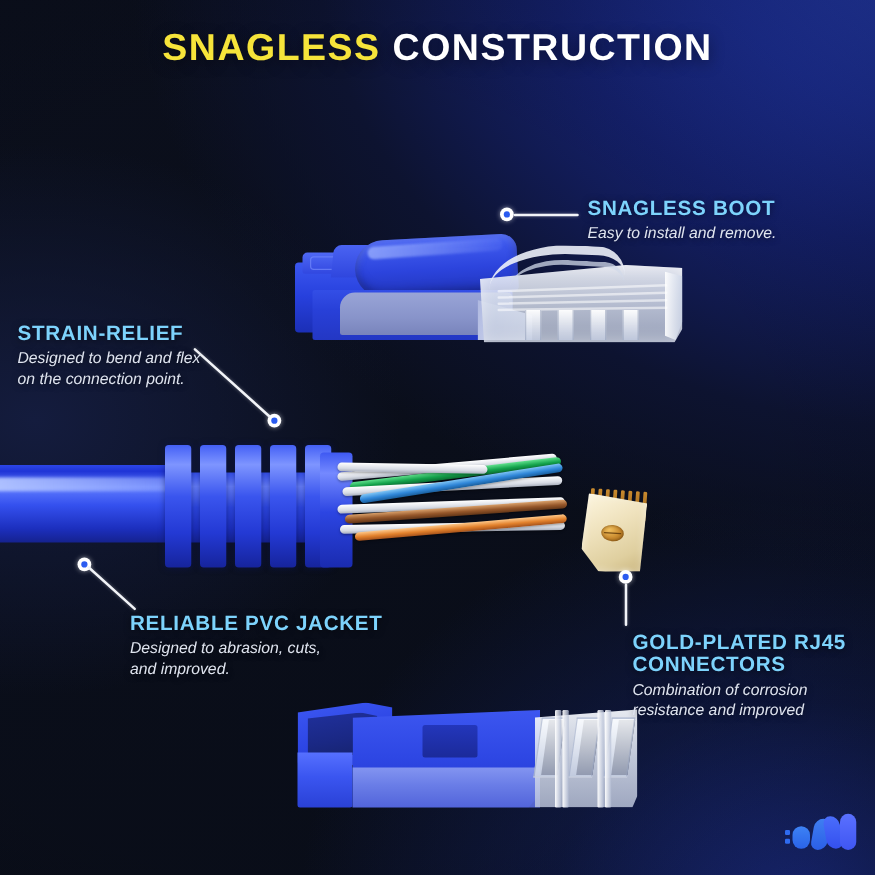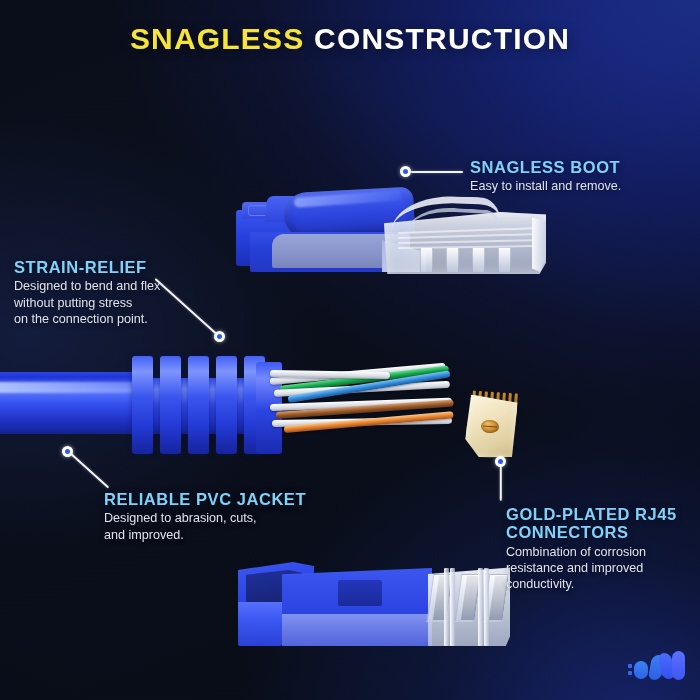--- a/index.html
+++ b/index.html
@@ -40,20 +40,21 @@
   
   .callout{position:absolute;}
   .co-title{
     color:#7dd3fc;font-weight:bold;font-size:16.5px;
     letter-spacing:.55px;line-height:1.12;
     text-shadow:0 1px 6px rgba(0,0,0,.5);
   }
   .co-desc{
     color:#dfe4ef;font-size:12.6px;line-height:1.28;margin-top:2px;
     text-shadow:0 1px 5px rgba(0,0,0,.5);
+    font-style:italic;
   }
   .co-desc span{display:block;white-space:nowrap;}
 
   .marker{
     position:absolute;width:11px;height:11px;border-radius:50%;
     background:#ffffff;
     box-shadow:0 0 4px rgba(255,255,255,.55);
   }
   .marker::after{
     content:"";position:absolute;left:3px;top:3px;
@@ -394,21 +395,20 @@
       <span>Easy to install and remove.</span>
     </div>
   </div>
 
   <div class="marker" style="left:214px;top:331px;"></div>
   <div class="leader" style="left:216px;top:333px;width:82px;transform:rotate(-138deg);"></div>
   <div class="callout" style="left:14px;top:258px;">
     <div class="co-title">STRAIN-RELIEF</div>
     <div class="co-desc">
       <span>Designed to bend and flex</span>
-      <span>without putting stress</span>
       <span>on the connection point.</span>
     </div>
   </div>
 
   <div class="marker" style="left:62px;top:446px;"></div>
   <div class="leader" style="left:70px;top:452px;width:52px;transform:rotate(42deg);"></div>
   <div class="callout" style="left:104px;top:490px;">
     <div class="co-title">RELIABLE PVC JACKET</div>
     <div class="co-desc">
       <span>Designed to abrasion, cuts,</span>
@@ -417,21 +417,20 @@
   </div>
 
   <div class="marker" style="left:495px;top:456px;"></div>
   <div class="leader" style="left:501px;top:466px;width:34px;transform:rotate(90deg);"></div>
   <div class="callout" style="left:506px;top:505px;">
     <div class="co-title">GOLD-PLATED RJ45</div>
     <div class="co-title">CONNECTORS</div>
     <div class="co-desc">
       <span>Combination of corrosion</span>
       <span>resistance and improved</span>
-      <span>conductivity.</span>
     </div>
   </div>
 
   <div id="logo">
     <div class="lg-dot" style="left:0px;top:14px;"></div>
     <div class="lg-dot" style="left:0px;top:21px;"></div>
     <div class="lg-bar" style="left:6px;top:11px;width:14px;height:18px;background:linear-gradient(180deg,#3d82f5,#2a63e8);"></div>
     <div class="lg-bar" style="left:22px;top:5px;width:13px;height:25px;background:linear-gradient(180deg,#3f7ef2,#2b5fe6);transform:skewX(-10deg);"></div>
     <div class="lg-bar" style="left:32px;top:3px;width:13px;height:26px;background:linear-gradient(180deg,#4a6dfb,#3450ef);transform:skewX(10deg);"></div>
     <div class="lg-bar" style="left:44px;top:1px;width:13px;height:29px;background:linear-gradient(180deg,#5a70ff,#3f56f2);"></div>

